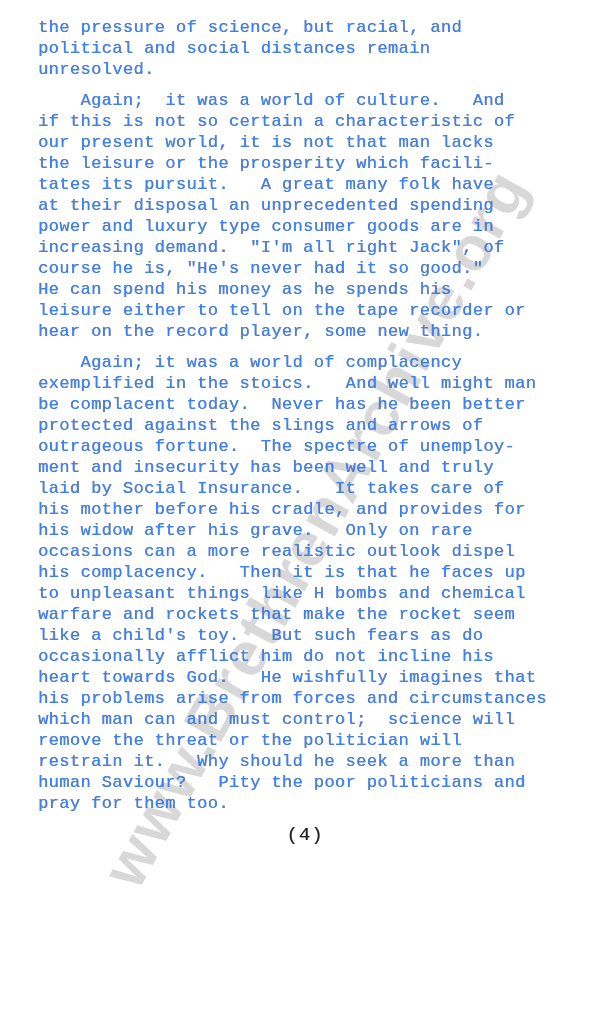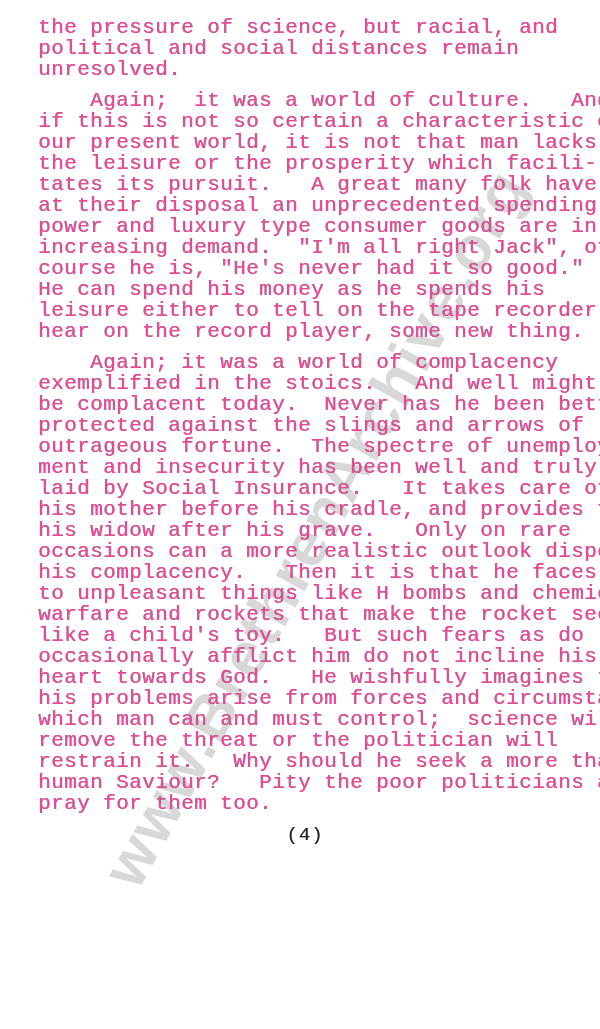--- a/index.html
+++ b/index.html
@@ -34,24 +34,24 @@
     left: 0;
     top: 0;
     width: 600px;
     padding: 17px 26px 0 38px;
     box-sizing: border-box;
     z-index: 1;
   }
   .para {
     margin: 0 0 10px 0;
     font-family: "Liberation Mono", "DejaVu Sans Mono", monospace;
-    font-size: 21px;
+    font-size: 17px;
     line-height: 21px;
     letter-spacing: 0.4px;
-    color: #ec4899;
+    color: #3b82f6;
     white-space: pre;
     text-shadow: 0.4px 0 0 rgba(34,34,34,0.55);
   }
   .page-number {
     margin-top: 2px;
     width: 534px;
     text-align: center;
     font-family: "Liberation Mono", "DejaVu Sans Mono", monospace;
     font-size: 19px;
     letter-spacing: 1px;

